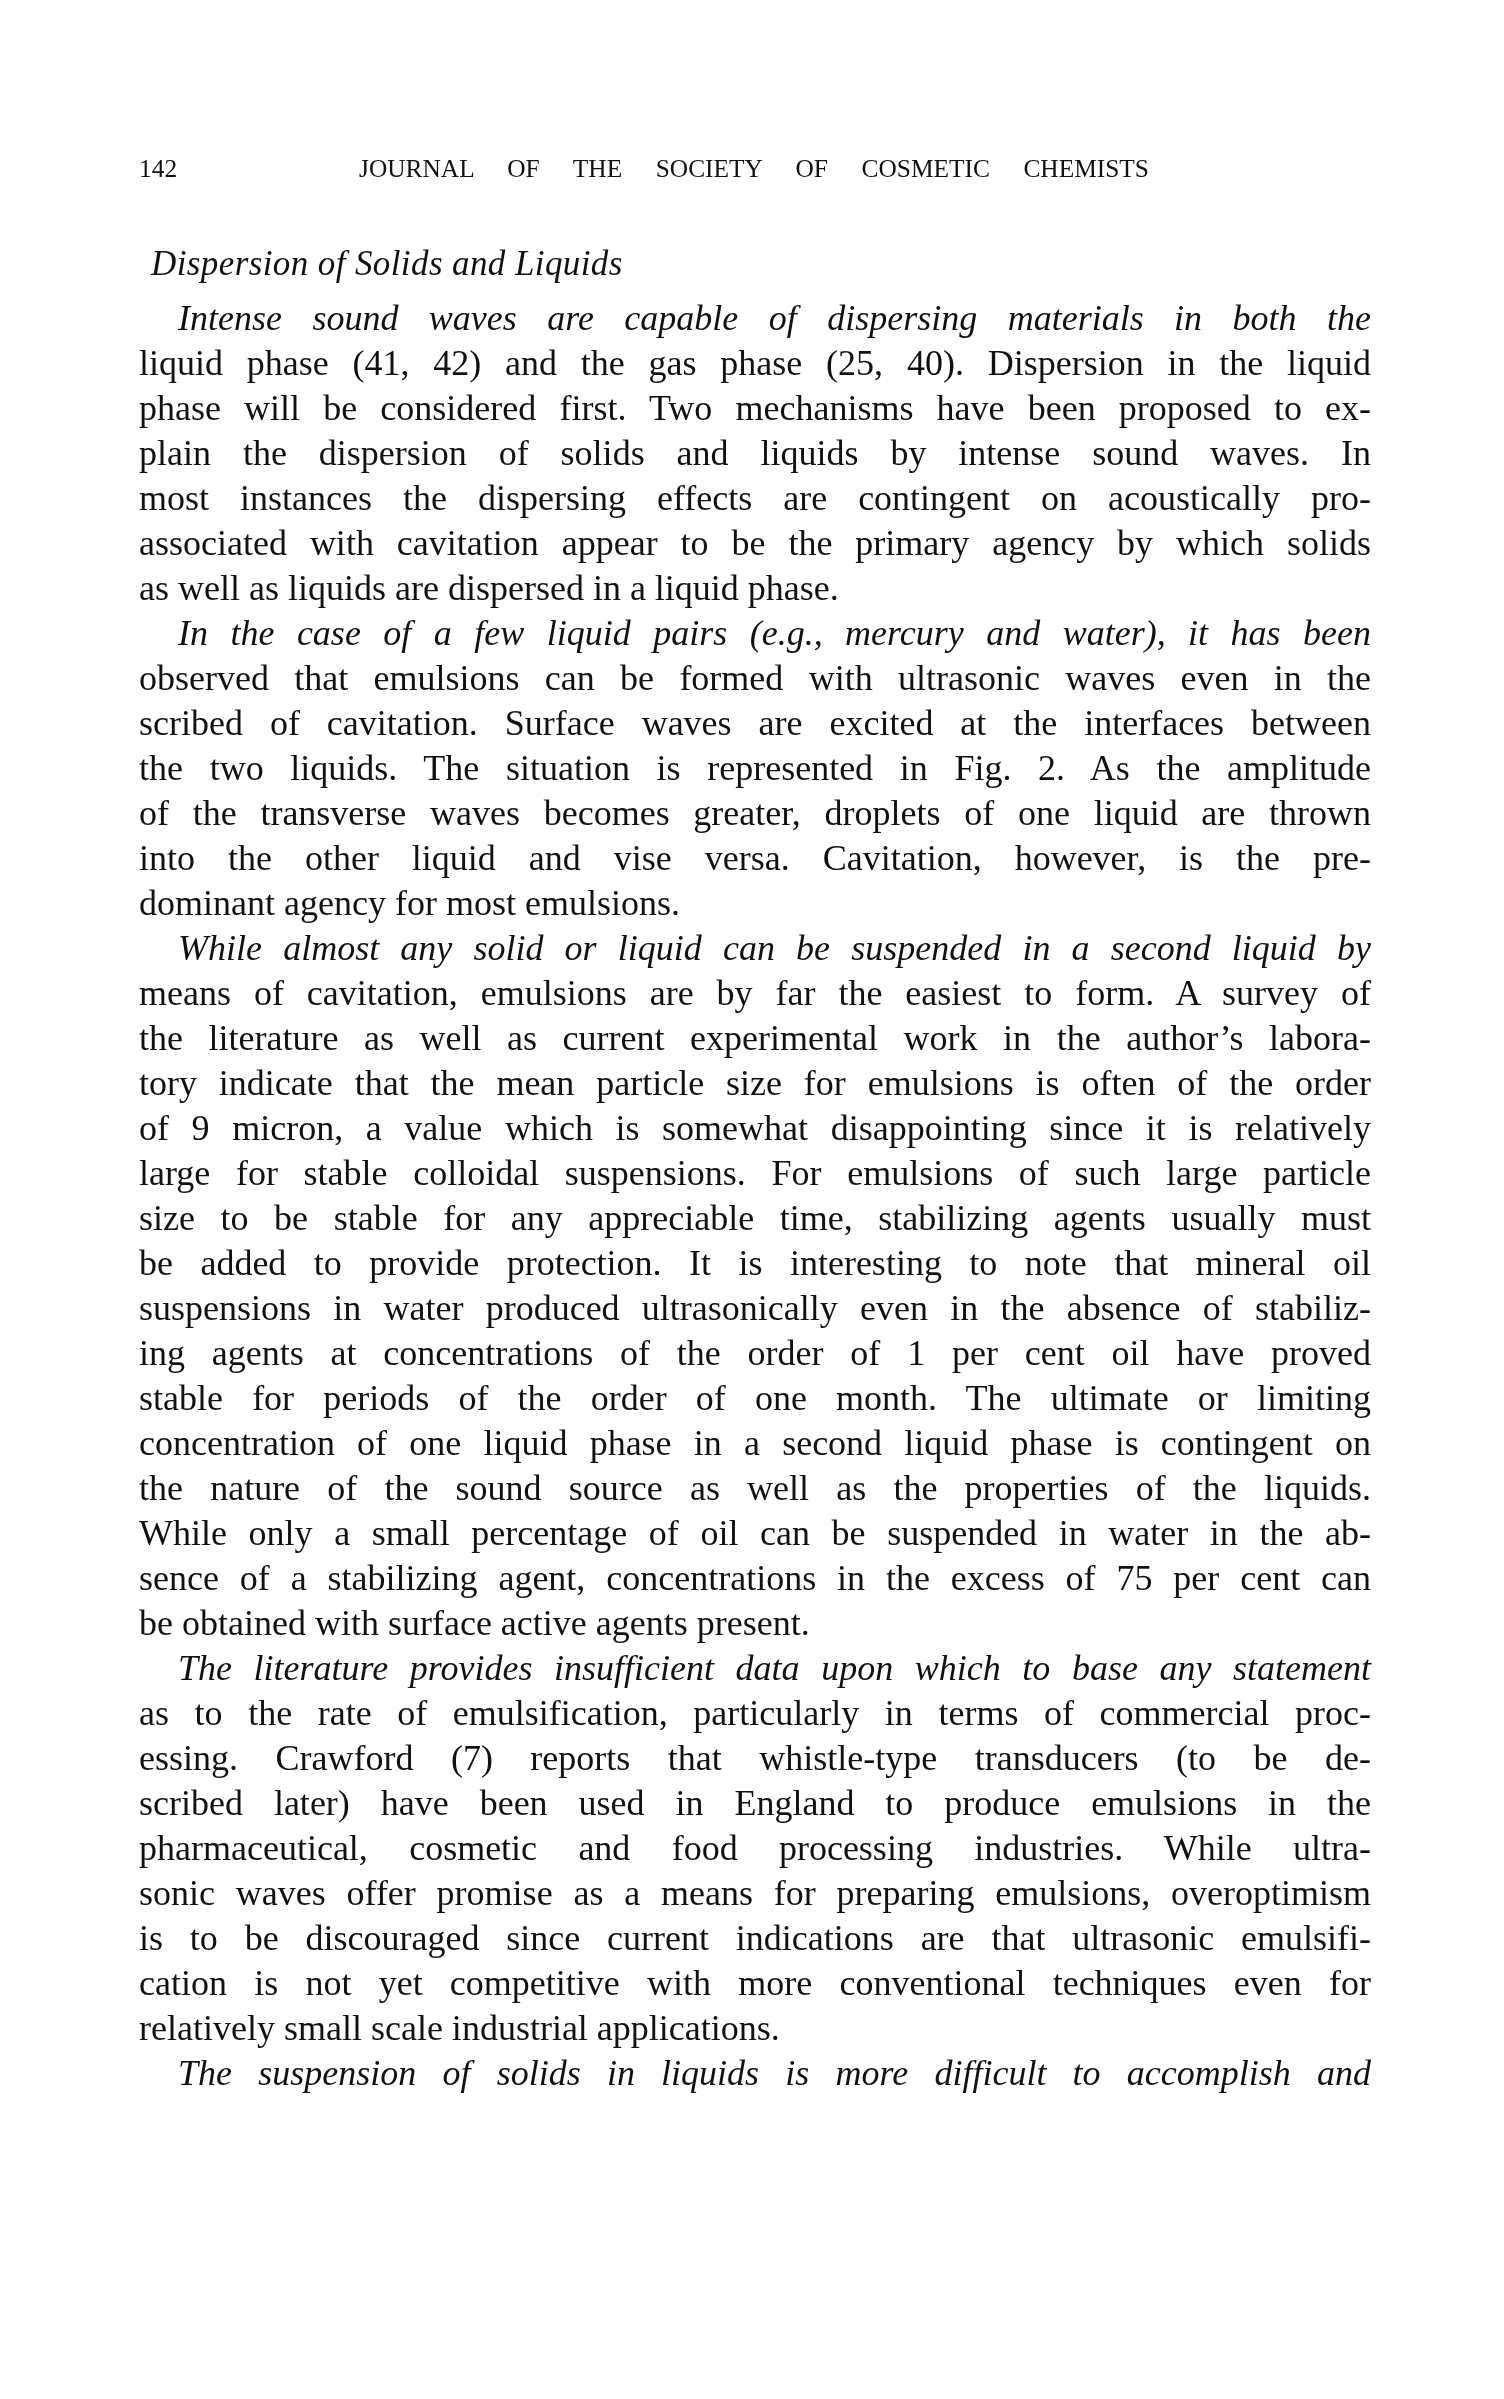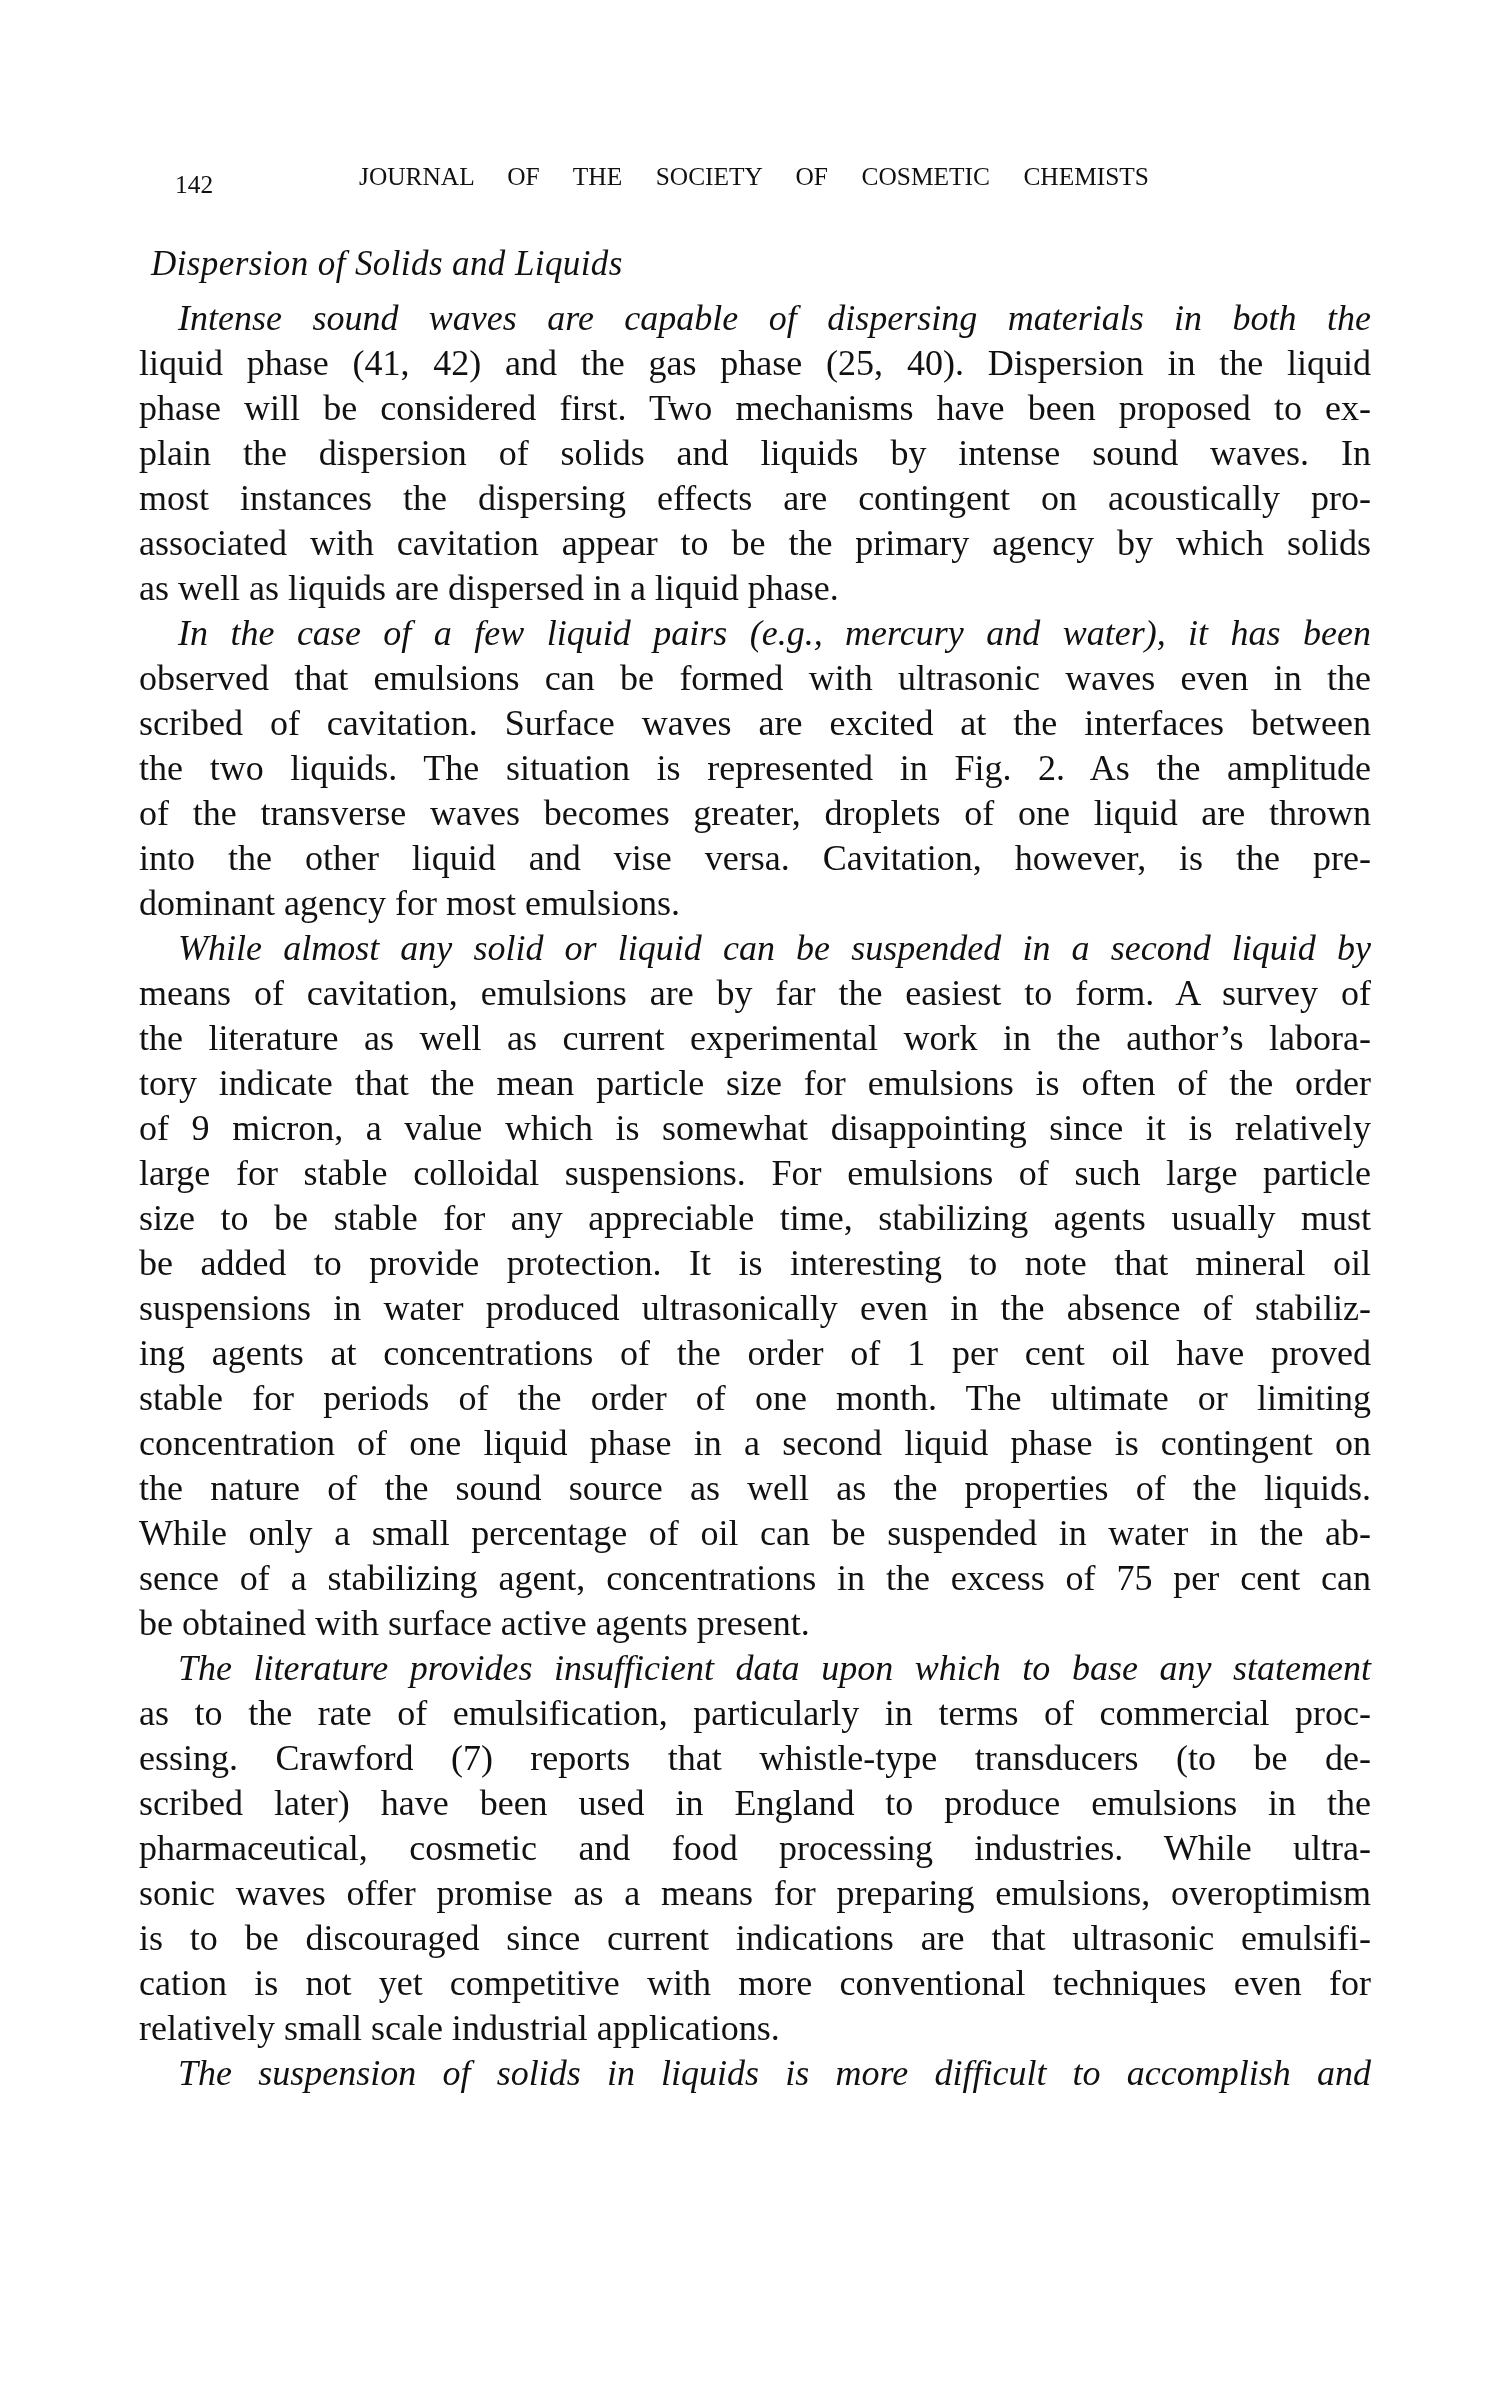--- a/index.html
+++ b/index.html
@@ -1,20 +1,20 @@
 <!DOCTYPE html>
 <html style="font-size:15px"><head>
 <meta charset="utf-8">
 <style>
   html, body { margin: 0; padding: 0; background: #ffffff; }
   body { width: 1505px; height: 2399px; position: relative; overflow: hidden; color: #111111; font-family: "Liberation Serif", "DejaVu Serif", serif; }
   .page { position: absolute; left: 0; top: 0; width: 1505px; height: 2399px; background: #ffffff; }
   .running-head { position: absolute; top: 153px; left: 0; width: 1505px; height: 30px; font-size: 25.4px; line-height: 30px; }
-  .page-number { position: absolute; left: 139px; top: 16px; white-space: nowrap; margin-left: 36px; }
-  .journal-title { position: absolute; left: 359px; top: 8px; width: 790px; white-space: nowrap; text-align: justify; text-align-last: justify; }
+  .page-number { position: absolute; left: 139px; top: 0; white-space: nowrap; }
+  .journal-title { position: absolute; left: 359px; top: 0; width: 790px; white-space: nowrap; text-align: justify; text-align-last: justify; }
   .section-heading { position: absolute; left: 139px; top: 229px; width: 527px; font-size: 35px; line-height: 45px; font-style: italic; white-space: nowrap; margin: 12px; font-weight: normal; letter-spacing: 0.4px; }
   .body-text { position: absolute; left: 139px; top: 296px; width: 1232px; font-size: 36px; line-height: 45px; }
   .para { margin: 0; padding: 0; }
   .line { display: block; height: 45px; white-space: nowrap; text-align: justify; text-align-last: justify; transform-origin: 0 50%; }
   .line.first { padding-left: 39px; font-style: italic; }
   .line.last { text-align: left; text-align-last: left; font-family: Liberation Serif, serif; }
 </style>
 </head>
 <body>
 

